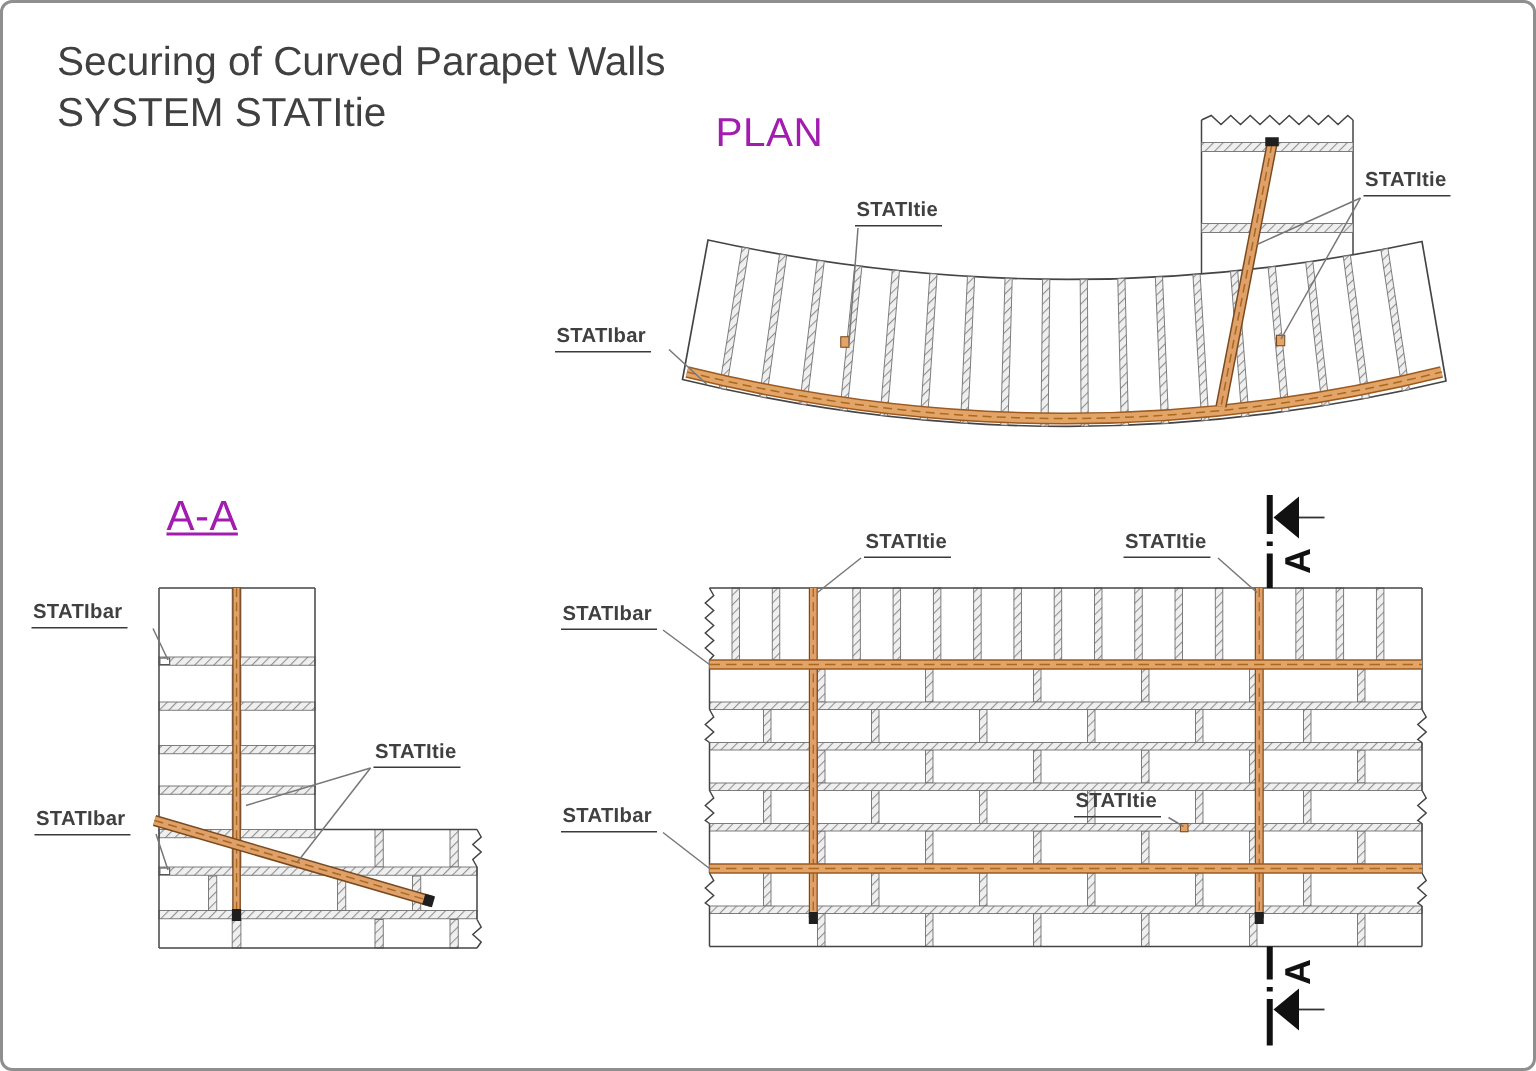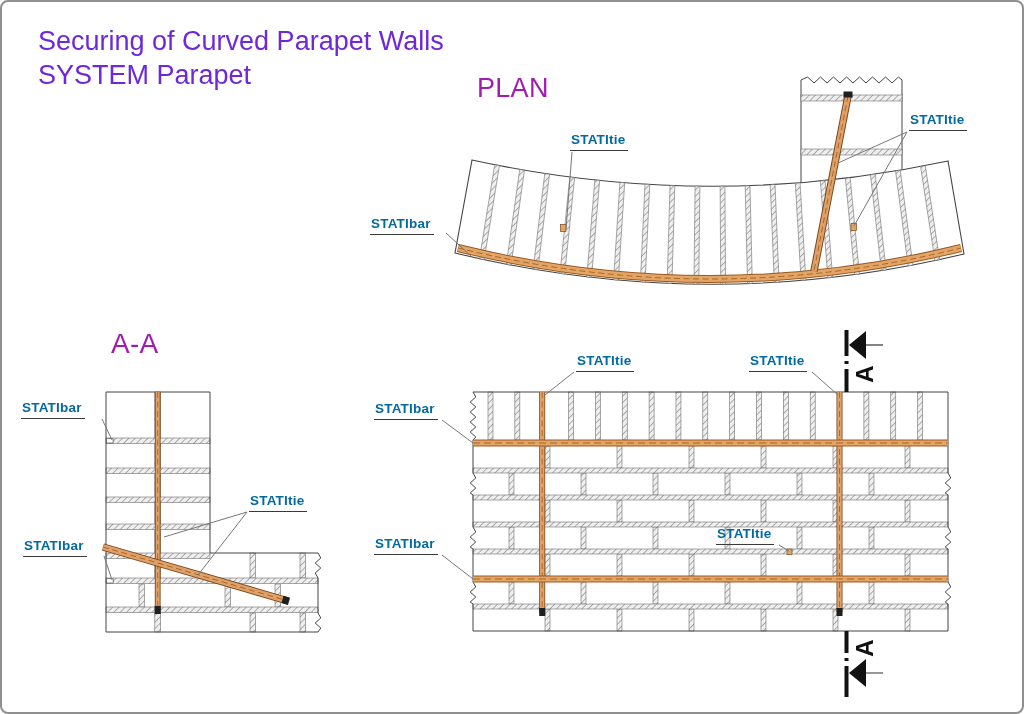--- a/index.html
+++ b/index.html
@@ -5,21 +5,21 @@
   html,body{margin:0;padding:0;background:#ffffff;}
   #stage{
     position:relative;width:1020px;height:710px;margin:0;
     background:#ffffff;border:2px solid #8f8f8f;border-radius:8px;
     overflow:hidden;font-family:"Liberation Sans",sans-serif;
   }
   #diagram{position:absolute;left:0;top:0;}
   .hd{position:absolute;color:#a21caf;font:400 27px/1.25 "Liberation Sans",sans-serif;letter-spacing:.3px;}
   #title-block div{white-space:nowrap;}
   .lbl{
-    position:absolute;color:#0369a1;font:700 13.5px/1.1 "Liberation Sans",sans-serif;
+    position:absolute;color:#404040;font:700 13.5px/1.1 "Liberation Sans",sans-serif;
     border-bottom:1.6px solid #3a3a3a;padding:0 3px 2px 1px;letter-spacing:.2px;white-space:nowrap;
   }
 </style>
 </head>
 <body>
 
 <div id="stage">
 
   <svg id="diagram" width="1020" height="710" viewBox="2 2 1020 710">
       <defs>
@@ -244,27 +244,27 @@
         <line x1="247" y1="512" x2="164" y2="537" stroke="#777777" stroke-width="1"></line>
         <line x1="247" y1="512" x2="198" y2="575" stroke="#777777" stroke-width="1"></line>
         <line x1="574" y1="372" x2="545" y2="395" stroke="#777777" stroke-width="1"></line>
         <line x1="812" y1="372" x2="838" y2="395" stroke="#777777" stroke-width="1"></line>
         <line x1="442" y1="420" x2="473" y2="443" stroke="#777777" stroke-width="1"></line>
         <line x1="442" y1="555" x2="473" y2="579" stroke="#777777" stroke-width="1"></line>
         <line x1="779" y1="545" x2="789" y2="551" stroke="#777777" stroke-width="1"></line>
       </g>
     </svg>
 
-  <div id="title-block" style="position:absolute;left:36px;top:22px;font:400 27px/34px 'Liberation Sans',sans-serif;color:#6d28d9;">
+  <div id="title-block" style="position:absolute;left:36px;top:22px;font:400 27px/34px 'Liberation Sans',sans-serif;color:#404040;">
     <div>Securing of Curved Parapet Walls</div>
-    <div>SYSTEM Parapet</div>
+    <div>SYSTEM STATItie</div>
   </div>
 
   <div class="hd" style="left:475px;top:70px;">PLAN</div>
-  <div class="hd" style="left:109px;top:324px;font-size:28px;">A-A</div>
+  <div class="hd" style="left:109px;top:324px;font-size:28px;text-decoration:underline;">A-A</div>
 
   <div class="lbl" style="left:568px;top:131px;">STATItie</div>
   <div class="lbl" style="left:907px;top:111px;">STATItie</div>
   <div class="lbl" style="left:368px;top:215px;">STATIbar</div>
 
   <div class="lbl" style="left:19px;top:399px;">STATIbar</div>
   <div class="lbl" style="left:21px;top:537px;">STATIbar</div>
   <div class="lbl" style="left:247px;top:492px;">STATItie</div>
 
   <div class="lbl" style="left:574px;top:352px;">STATItie</div>

